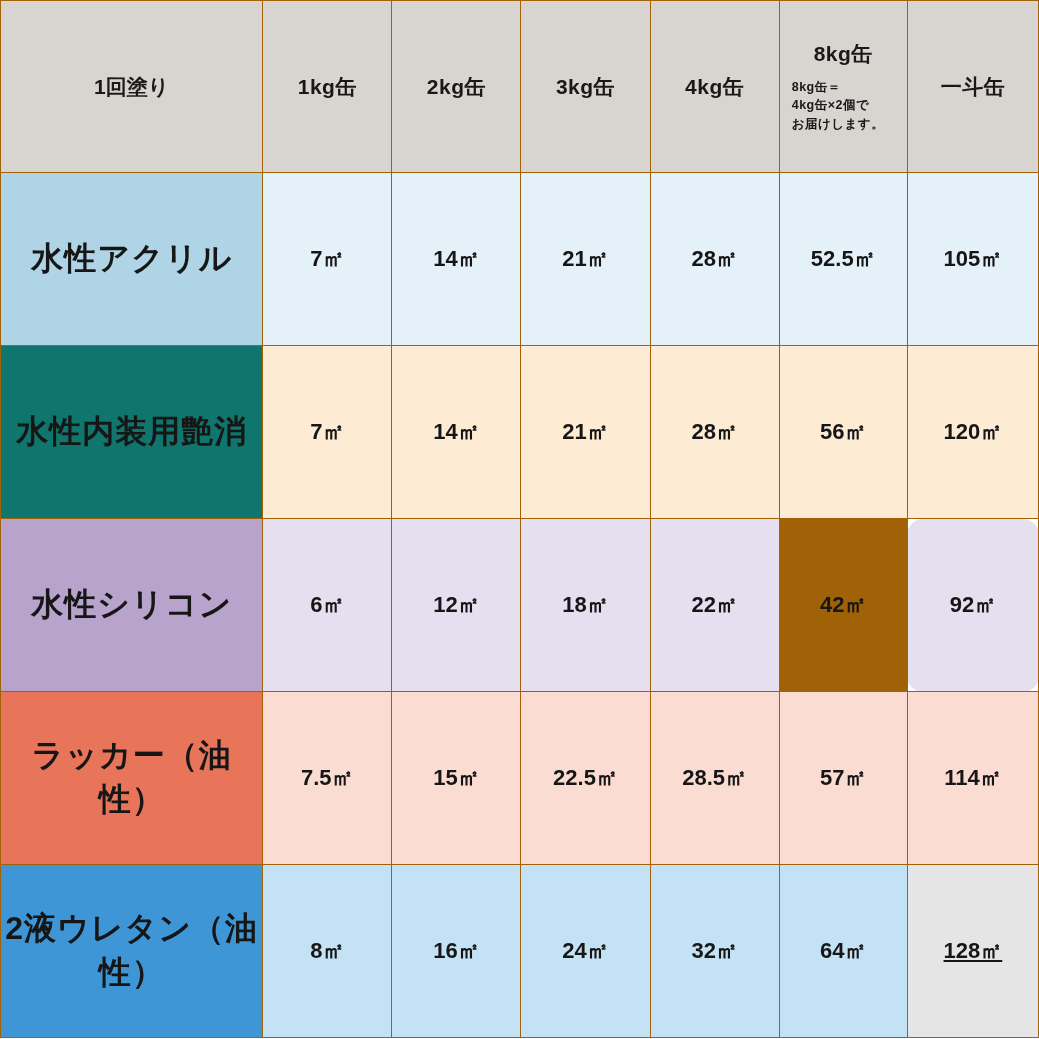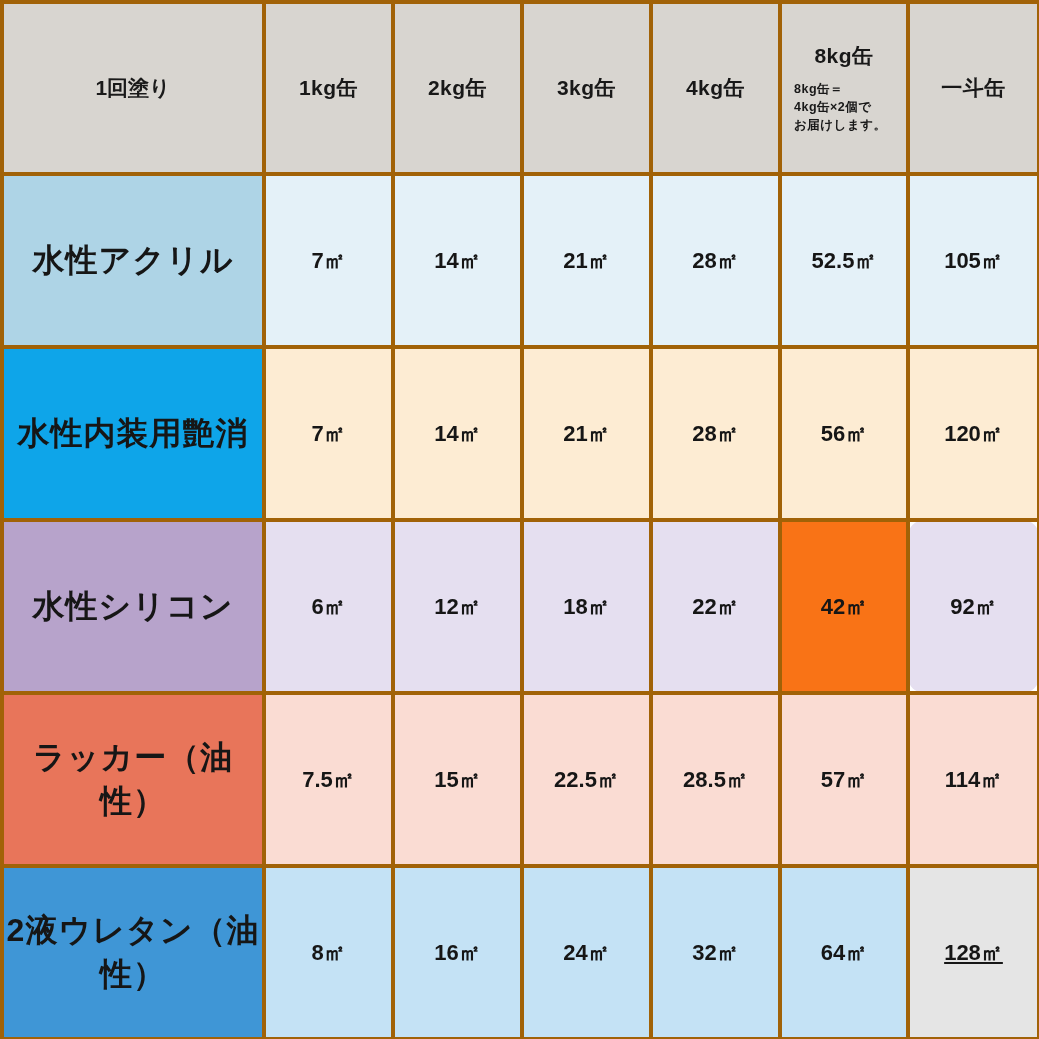--- a/index.html
+++ b/index.html
@@ -14,21 +14,21 @@
     color: #1a1a1a;
     overflow: hidden;
   }
   #coverage-table {
     width: 1039px;
     border-collapse: collapse;
     table-layout: fixed;
   }
   #coverage-table td,
   #coverage-table th {
-    border: 4px solid #a16207;
+    border: 1px solid #a16207;
     text-align: center;
     vertical-align: middle;
     padding: 0;
     font-weight: bold;
   }
   
   col.c-label { width: 262px; }
   col.c-data  { width: 129px; }
   col.c-data8 { width: 128px; }
   col.c-last  { width: 131px; }
@@ -119,35 +119,35 @@
     <tr class="r0">
       <td class="row-label" style="background: rgb(174, 212, 230);">水性アクリル</td>
       <td class="data-cell" style="background: rgb(228, 241, 248);">7㎡</td>
       <td class="data-cell" style="background: rgb(228, 241, 248);">14㎡</td>
       <td class="data-cell" style="background: rgb(228, 241, 248);">21㎡</td>
       <td class="data-cell" style="background: rgb(228, 241, 248);">28㎡</td>
       <td class="data-cell" style="background: rgb(228, 241, 248);">52.5㎡</td>
       <td class="data-cell" style="background: rgb(228, 241, 248);">105㎡</td>
     </tr>
     <tr class="r1">
-      <td class="row-label" style="background: #0ea5e9;">水性内装用艶消</td>
+      <td class="row-label" style="background: #0f766e;">水性内装用艶消</td>
       <td class="data-cell" style="background: rgb(253, 236, 211);">7㎡</td>
       <td class="data-cell" style="background: rgb(253, 236, 211);">14㎡</td>
       <td class="data-cell" style="background: rgb(253, 236, 211);">21㎡</td>
       <td class="data-cell" style="background: rgb(253, 236, 211);">28㎡</td>
       <td class="data-cell" style="background: rgb(253, 236, 211);">56㎡</td>
       <td class="data-cell" style="background: rgb(253, 236, 211);">120㎡</td>
     </tr>
     <tr class="r2">
       <td class="row-label" style="background: rgb(183, 163, 203);">水性シリコン</td>
       <td class="data-cell" style="background: rgb(229, 223, 240);">6㎡</td>
       <td class="data-cell" style="background: rgb(229, 223, 240);">12㎡</td>
       <td class="data-cell" style="background: rgb(229, 223, 240);">18㎡</td>
       <td class="data-cell" style="background: rgb(229, 223, 240);">22㎡</td>
-      <td class="data-cell" style="background: #f97316; margin-top: 17px;">42㎡</td>
+      <td class="data-cell" style="background: #a16207; margin-top: 17px;">42㎡</td>
       <td class="data-cell" style="background: rgb(229, 223, 240); border-radius: 16px;">92㎡</td>
     </tr>
     <tr class="r3">
       <td class="row-label" style="background: rgb(232, 117, 90);">ラッカー（油性）</td>
       <td class="data-cell" style="background: rgb(250, 220, 211);">7.5㎡</td>
       <td class="data-cell" style="background: rgb(250, 220, 211);">15㎡</td>
       <td class="data-cell" style="background: rgb(250, 220, 211);">22.5㎡</td>
       <td class="data-cell" style="background: rgb(250, 220, 211);">28.5㎡</td>
       <td class="data-cell" style="background: rgb(250, 220, 211);">57㎡</td>
       <td class="data-cell" style="background: rgb(250, 220, 211);">114㎡</td>

